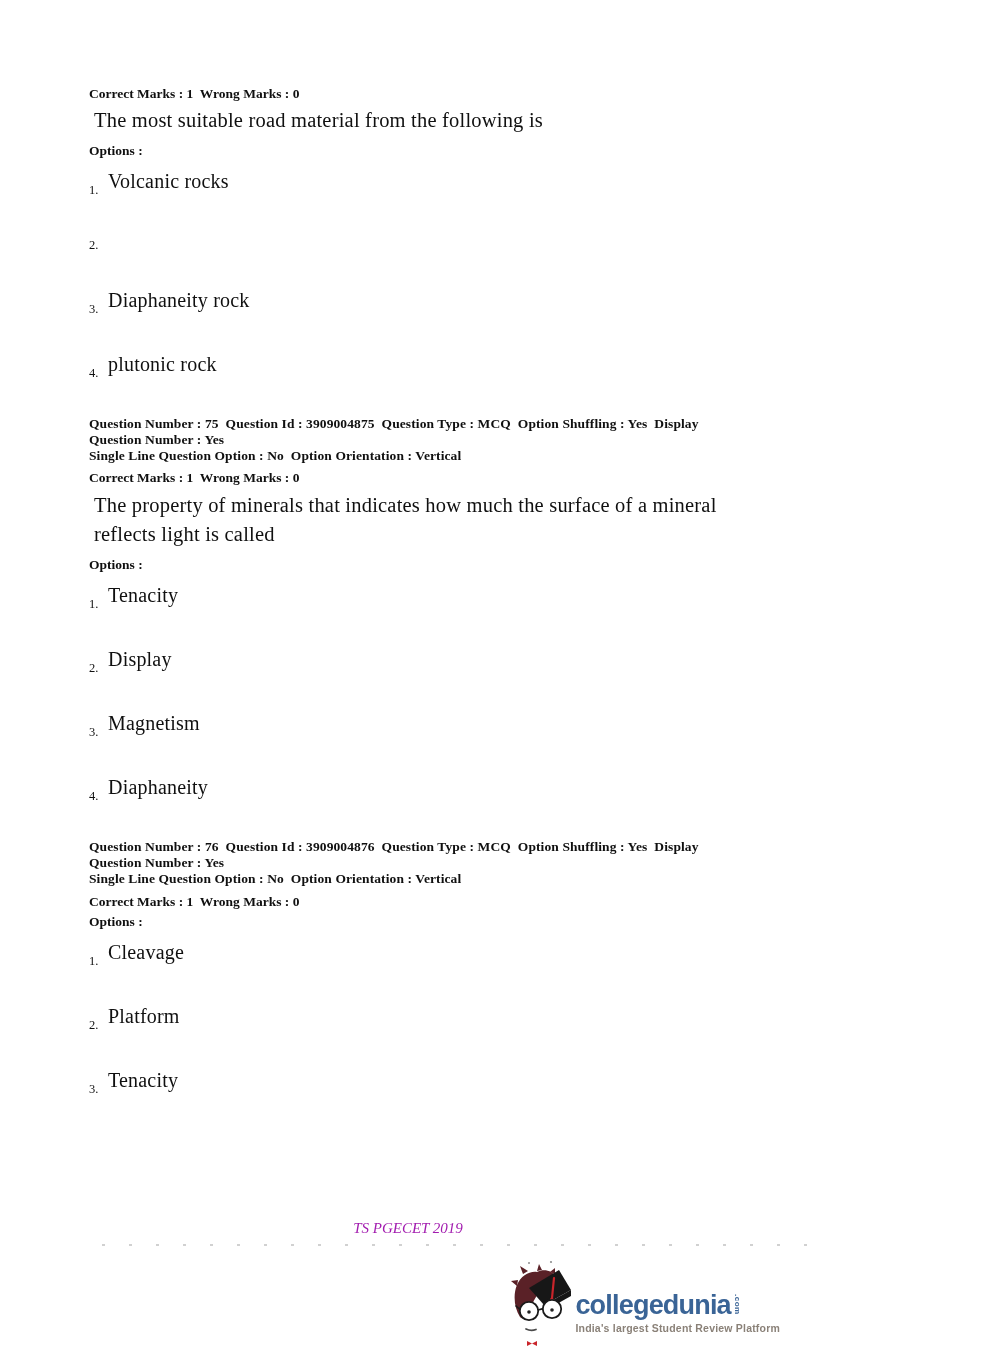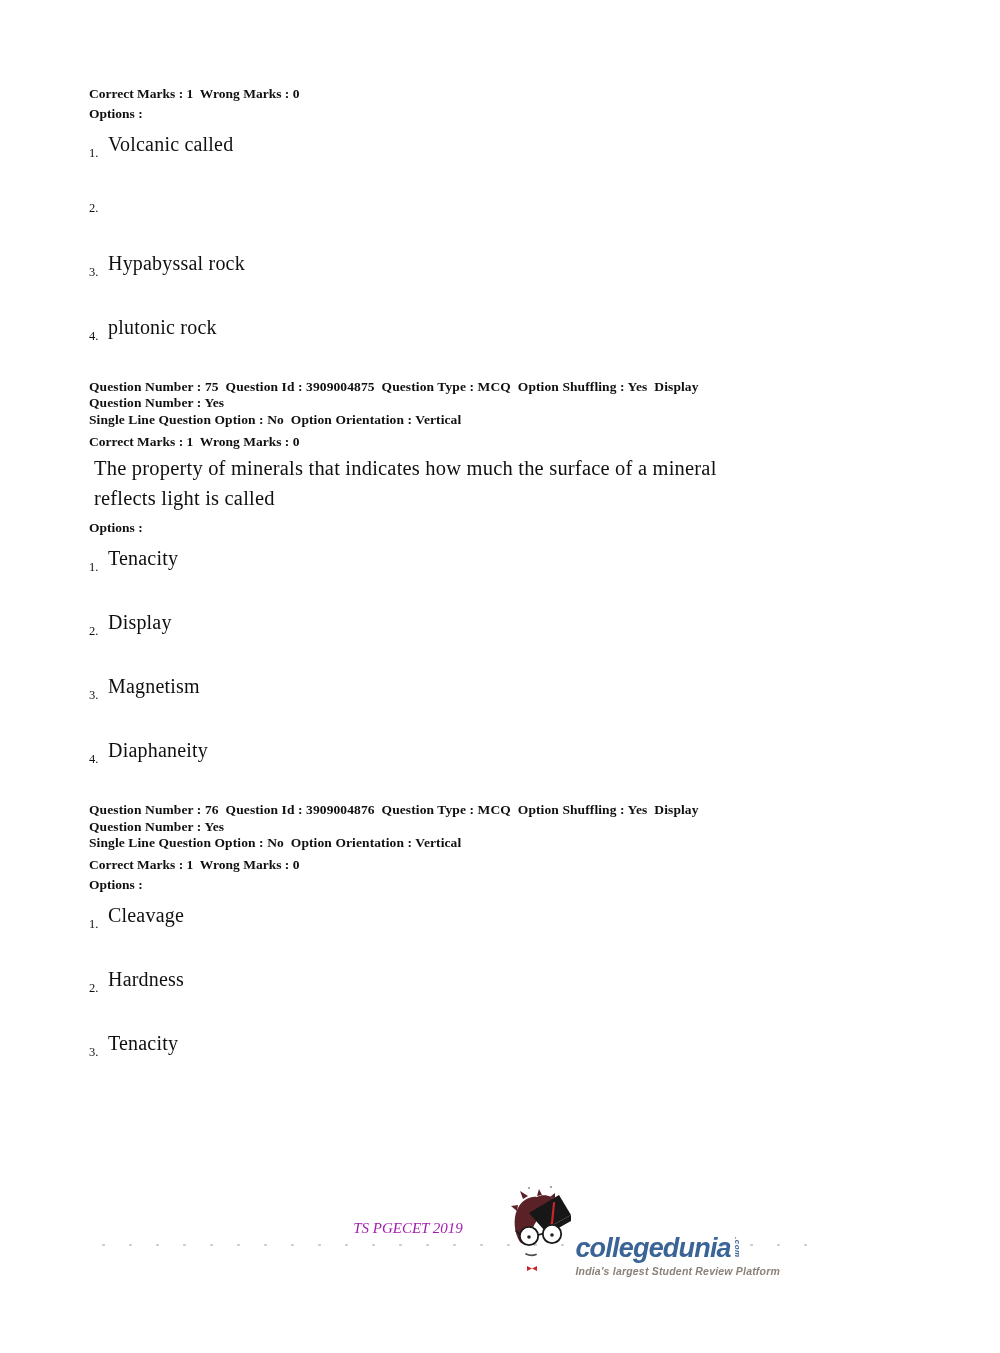--- a/index.html
+++ b/index.html
@@ -77,25 +77,24 @@
     position: absolute;
     top: 1244px;
     left: 102px;
     width: 888px;
     height: 2px;
     background: repeating-linear-gradient(90deg, #ababab 0 3px, transparent 3px 27px);
     opacity: 0.55;
   }
   .logo {
     position: absolute;
-    top: 1185px;
+    top: 1260px;
     right: 36px;
     display: flex;
-    align-items: flex-end;
-    font-style: italic;
+    align-items: center;
   }
   .logo-text-col {
     margin-left: 2px;
     padding-top: 14px;
     font-family: "Liberation Sans", sans-serif;
   }
   .brand-row {
     display: flex;
     align-items: flex-start;
   }
@@ -125,31 +124,32 @@
   }
 </style>
 </head>
 <body>
 
 <div class="page">
   <div class="content">
 
     <section class="question-block">
       <p class="marks">Correct Marks : 1  Wrong Marks : 0</p>
+      <p class="qtext">The most suitable road material from the following is</p>
       <p class="opt-label">Options :</p>
       <div class="option">
         <span class="num">1.</span>
-        <span class="otext">Volcanic called</span>
+        <span class="otext">Volcanic rocks</span>
       </div>
       <div class="option">
         <span class="num">2.</span>
       </div>
       <div class="option">
         <span class="num">3.</span>
-        <span class="otext">Hypabyssal rock</span>
+        <span class="otext">Diaphaneity rock</span>
       </div>
       <div class="option">
         <span class="num">4.</span>
         <span class="otext">plutonic rock</span>
       </div>
     </section>
 
     <section class="question-block">
       <p class="meta">Question Number : 75  Question Id : 3909004875  Question Type : MCQ  Option Shuffling : Yes  Display Question Number : Yes</p>
       <p class="meta" style="margin-top:-6px;">Single Line Question Option : No  Option Orientation : Vertical</p>
@@ -178,21 +178,21 @@
       <p class="meta">Question Number : 76  Question Id : 3909004876  Question Type : MCQ  Option Shuffling : Yes  Display Question Number : Yes</p>
       <p class="meta" style="margin-top:-6px;">Single Line Question Option : No  Option Orientation : Vertical</p>
       <p class="marks">Correct Marks : 1  Wrong Marks : 0</p>
       <p class="opt-label">Options :</p>
       <div class="option">
         <span class="num">1.</span>
         <span class="otext">Cleavage</span>
       </div>
       <div class="option">
         <span class="num">2.</span>
-        <span class="otext">Hardness</span>
+        <span class="otext">Platform</span>
       </div>
       <div class="option">
         <span class="num">3.</span>
         <span class="otext">Tenacity</span>
       </div>
     </section>
 
   </div>
 
   <div class="footer-title">TS PGECET 2019</div>

